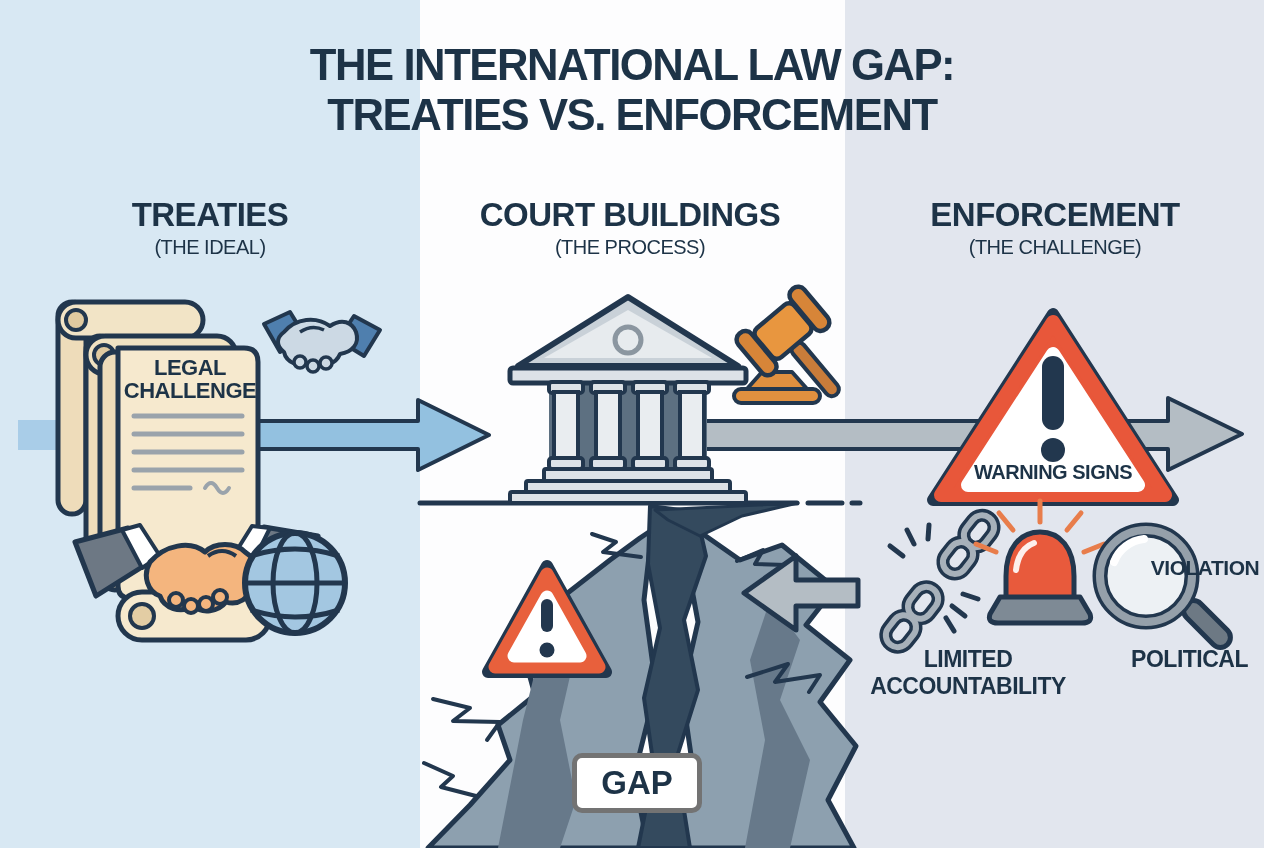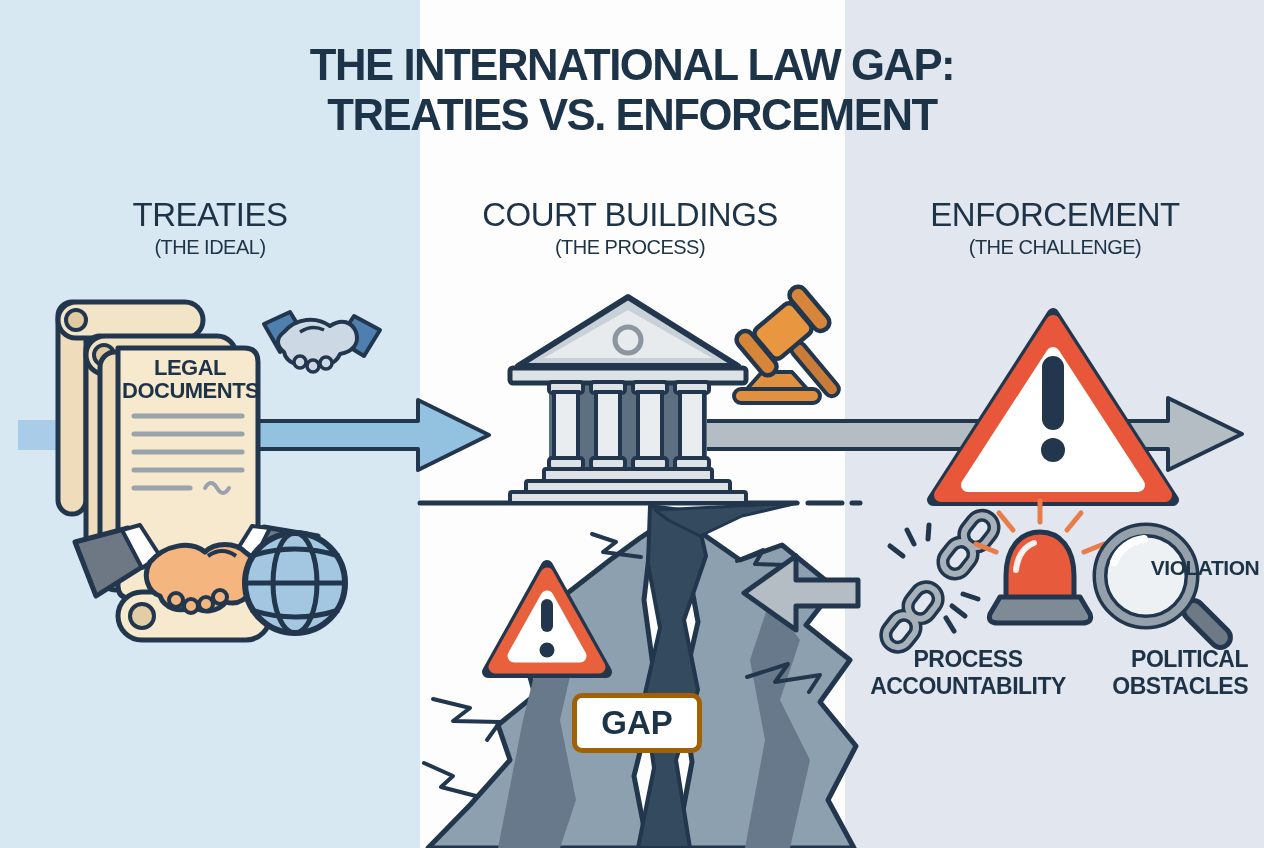--- a/index.html
+++ b/index.html
@@ -7,36 +7,36 @@
          font-family:"Liberation Sans",sans-serif;color:#1d3347;}
   .bgcol{position:absolute;top:0;bottom:0;z-index:0;}
   .bg-left{left:0;width:420px;background:#d8e8f3;}
   .bg-center{left:420px;width:425px;background:#fdfdfe;}
   .bg-right{left:845px;width:419px;background:#e2e6ee;}
   svg.art{position:absolute;left:0;top:0;z-index:1;}
   .txt{position:absolute;z-index:2;text-align:center;color:#1d3347;}
   .title{left:0;right:0;top:40px;font-size:45px;font-weight:700;
          letter-spacing:-1.5px;line-height:1.1;transform:scaleX(0.97);}
   .col-header{top:198px;}
-  .hdr-label{font-size:33px;font-weight:400;letter-spacing:-0.5px;line-height:1.05;}
+  .hdr-label{font-size:33px;font-weight:700;letter-spacing:-0.5px;line-height:1.05;}
   .hdr-sub{font-size:20px;font-weight:400;margin-top:3px;letter-spacing:-0.5px;}
   .hdr-treaties{left:30px;width:360px;}
   .hdr-courts{left:430px;width:400px;}
   .hdr-enforcement{left:865px;width:380px;}
   .doc-label{left:122px;top:356px;width:136px;font-size:22px;font-weight:700;
              line-height:1.05;letter-spacing:-0.5px;}
   .warning-label{left:953px;top:461px;width:200px;font-size:20px;font-weight:700;
                  letter-spacing:-0.5px;}
   .violation-label{left:1132px;top:556px;width:146px;font-size:21px;font-weight:700;
                    letter-spacing:-0.5px;}
   .item-label{top:646px;font-size:23px;font-weight:700;line-height:1.18;letter-spacing:-0.5px;}
   .item-1{left:862px;width:212px;}
   .item-2{left:1058px;width:190px;text-align:right;}
-  .gap-box{left:572px;top:693px;width:120px;height:50px;background:#fff;
-           border:5px solid #a16207;border-radius:10px;display:flex;
+  .gap-box{left:572px;top:753px;width:120px;height:50px;background:#fff;
+           border:5px solid #737373;border-radius:10px;display:flex;
            align-items:center;justify-content:center;font-size:33px;font-weight:700;}
 </style>
 </head>
 <body>
 
 <div class="stage">
 
   <div class="bgcol bg-left"></div>
   <div class="bgcol bg-center"></div>
   <div class="bgcol bg-right"></div>
@@ -238,32 +238,32 @@
     <div class="hdr-label">ENFORCEMENT</div>
     <div class="hdr-sub">(THE CHALLENGE)</div>
   </div>
   <div class="txt col-header hdr-courts">
     <div class="hdr-label">COURT BUILDINGS</div>
     <div class="hdr-sub">(THE PROCESS)</div>
   </div>
 
   <div class="txt doc-label">
     <div>LEGAL</div>
-    <div>DOCUMENTS</div>
-  </div>
-
+    <div>CHALLENGE</div>
+  </div>
+
+  <div class="txt warning-label">WARNING SIGNS</div>
 
   <div class="txt violation-label">VIOLATION</div>
 
   <div class="txt item-label item-1">
-    <div>PROCESS</div>
+    <div>LIMITED</div>
     <div>ACCOUNTABILITY</div>
   </div>
   <div class="txt item-label item-2">
     <div>POLITICAL</div>
-    <div>OBSTACLES</div>
   </div>
 
   <div class="txt gap-box">
     <span>GAP</span>
   </div>
 
 </div>
 
 </body></html>

